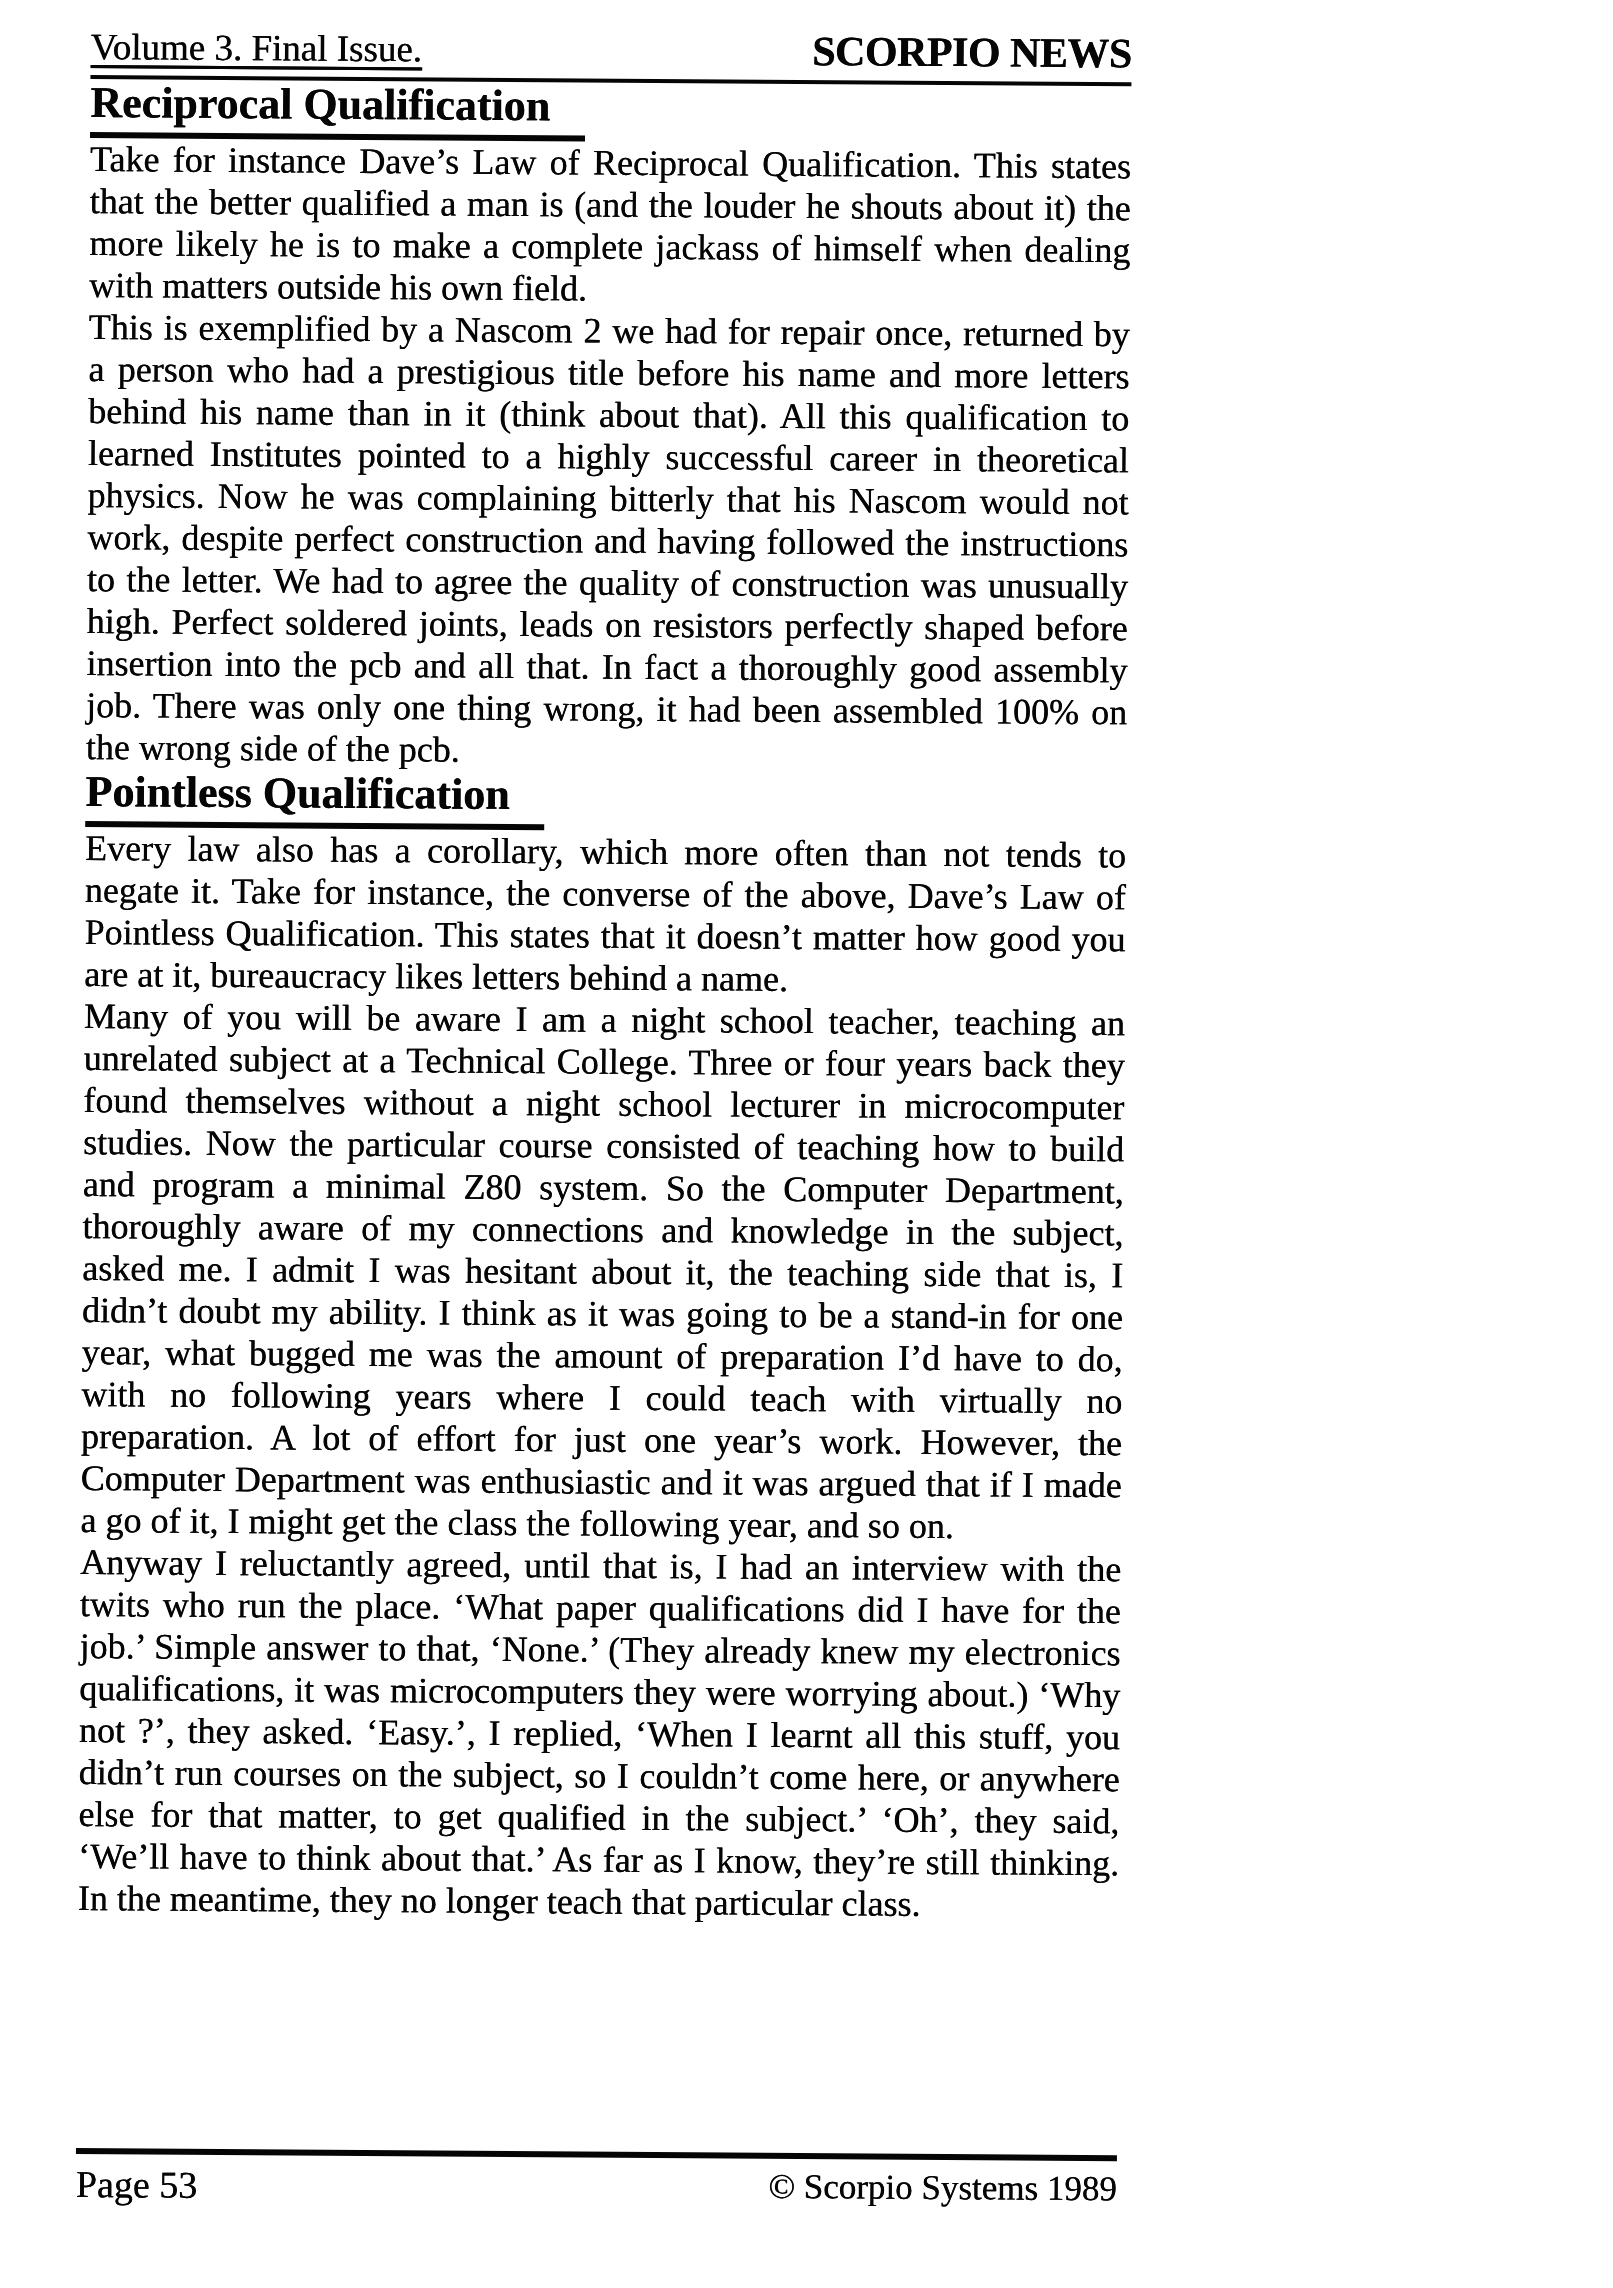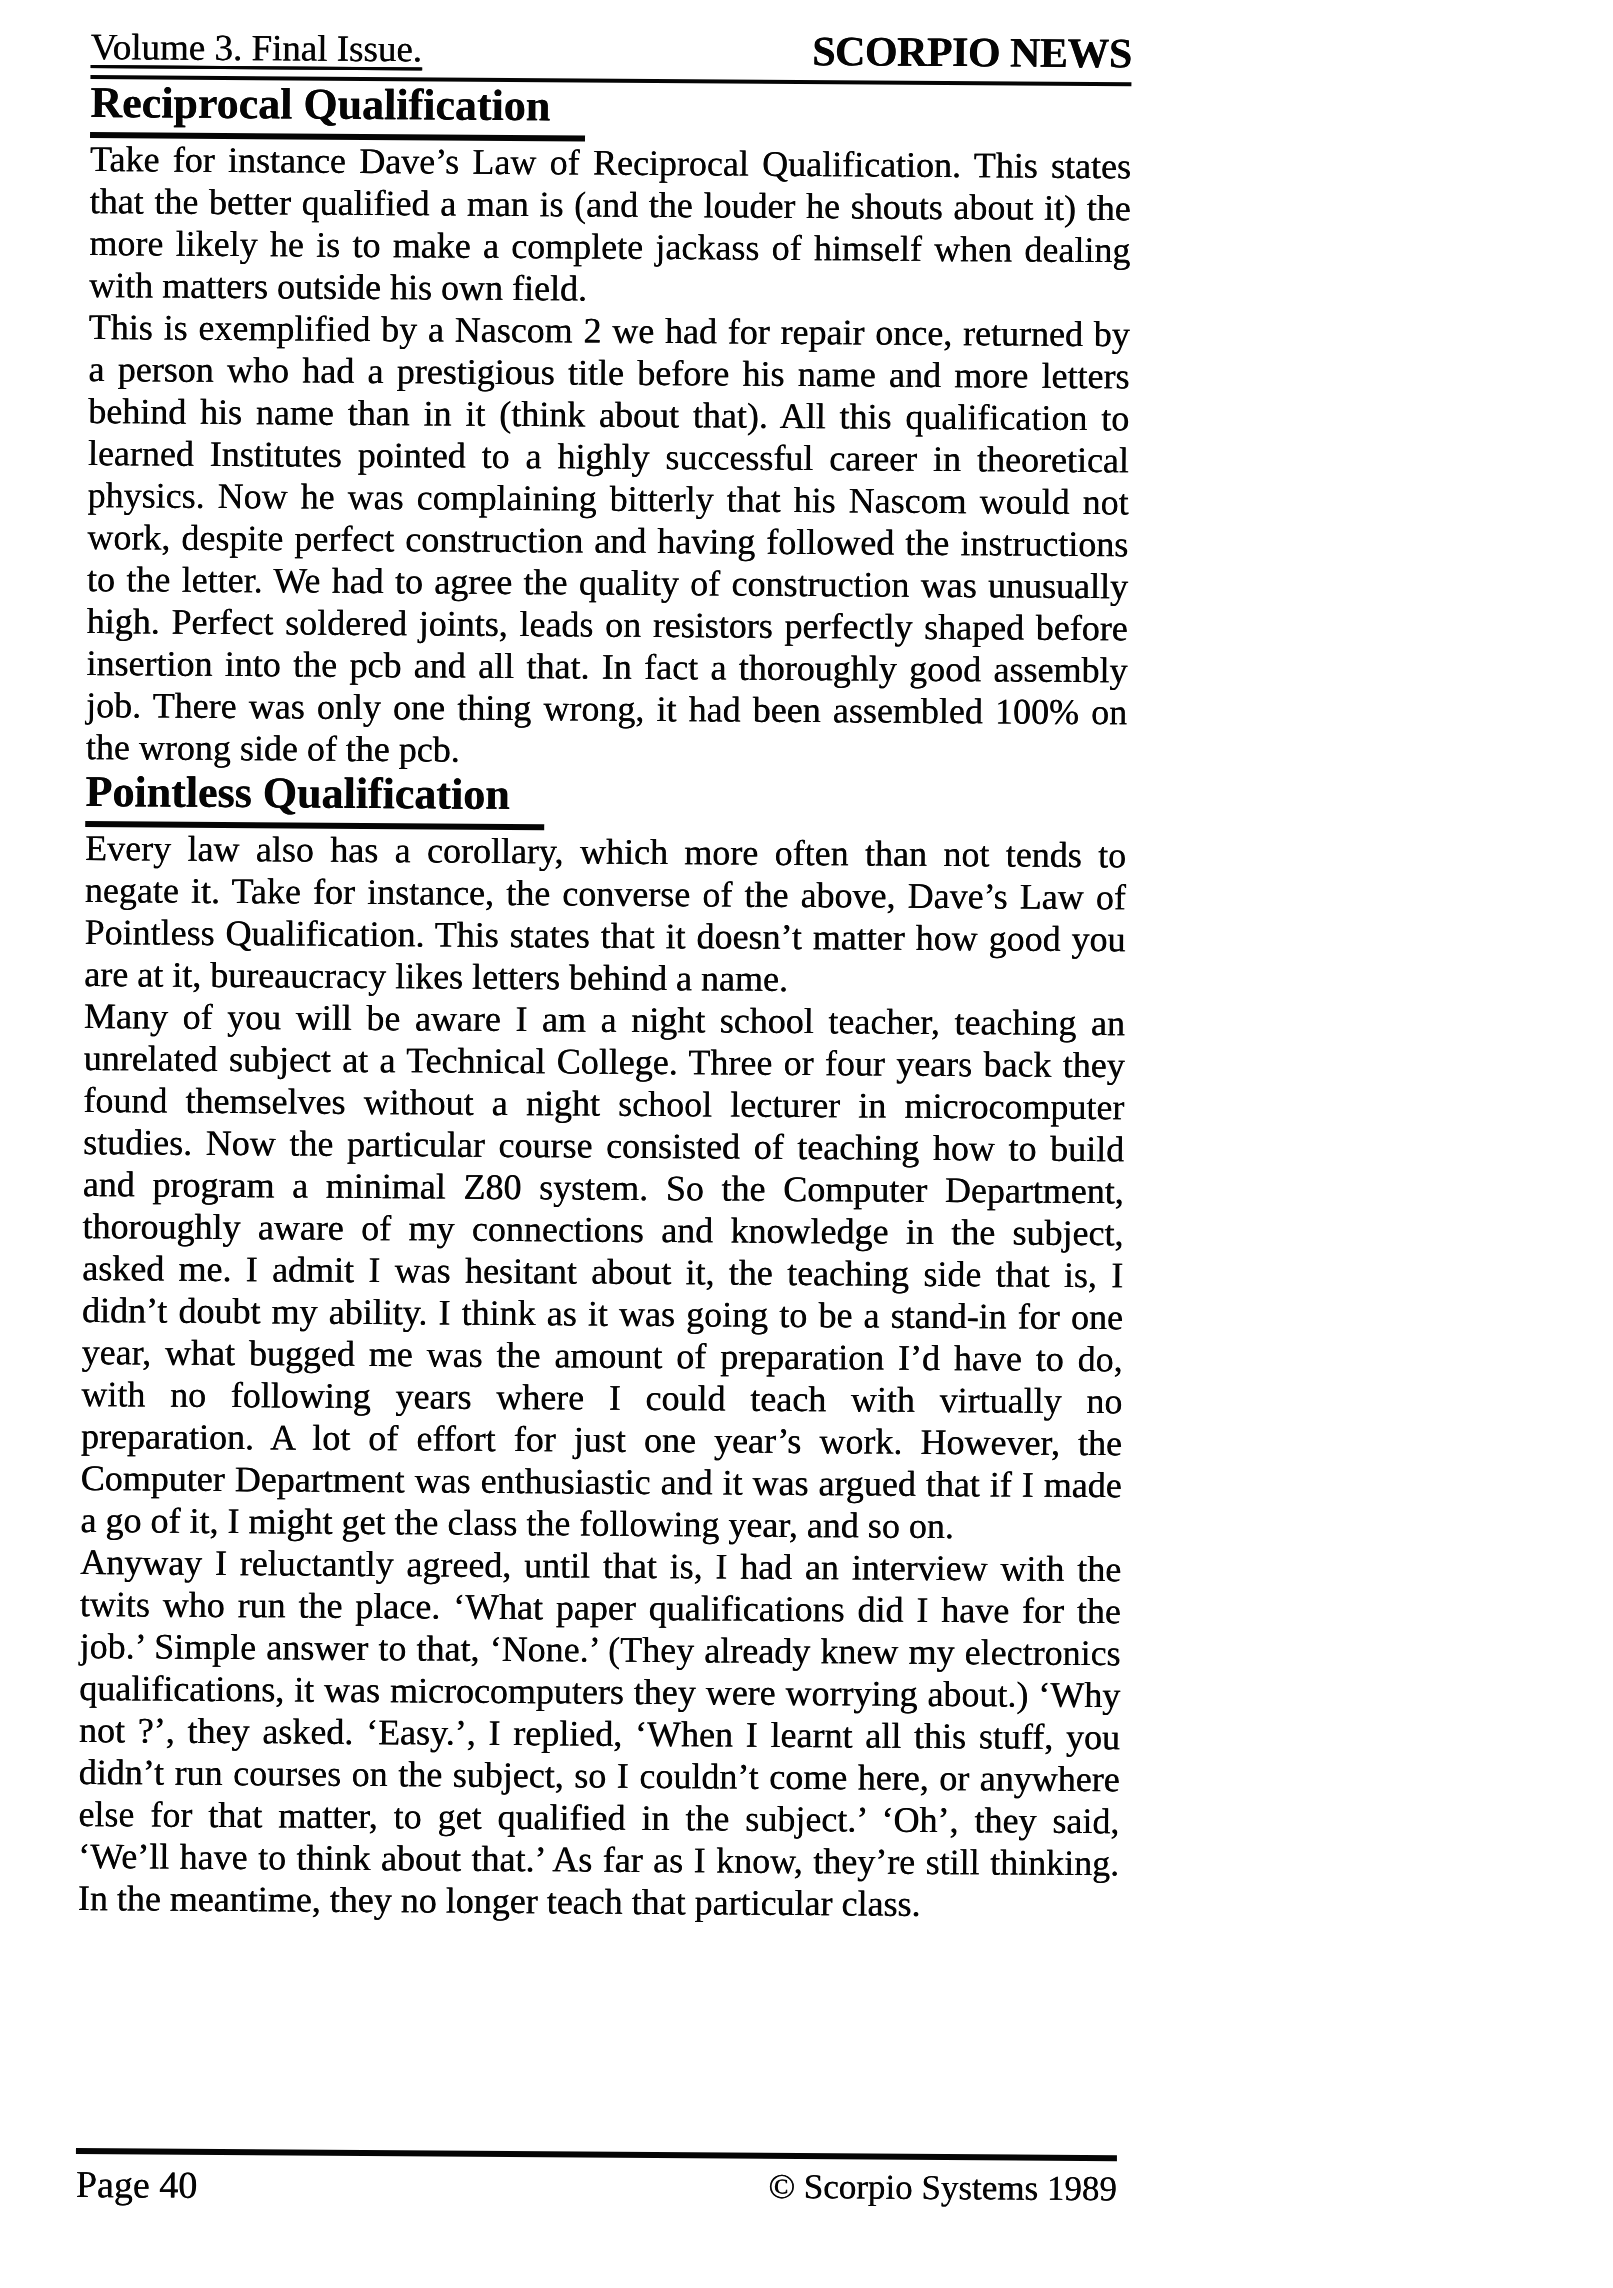--- a/index.html
+++ b/index.html
@@ -74,19 +74,19 @@
       <section>
         <h2 class="head h2-m ink">Pointless Qualification</h2>
         <p class="body p3 ink">Every law also has a corollary, which more often than not tends to negate it. Take for instance, the converse of the above, Dave’s Law of Pointless Qualification. This states that it doesn’t matter how good you are at it, bureaucracy likes letters behind a name.</p>
         <p class="body p4 ink">Many of you will be aware I am a night school teacher, teaching an unrelated subject at a Technical College. Three or four years back they found themselves without a night school lecturer in microcomputer studies. Now the particular course consisted of teaching how to build and program a minimal Z80 system. So the Computer Department, thoroughly aware of my connections and knowledge in the subject, asked me. I admit I was hesitant about it, the teaching side that is, I didn’t doubt my ability. I think as it was going to be a stand-in for one year, what bugged me was the amount of preparation I’d have to do, with no following years where I could teach with virtually no preparation. A lot of effort for just one year’s work. However, the Computer Department was enthusiastic and it was argued that if I made a go of it, I might get the class the following year, and so on.</p>
         <p class="body p5 ink">Anyway I reluctantly agreed, until that is, I had an interview with the twits who run the place. ‘What paper qualifications did I have for the job.’ Simple answer to that, ‘None.’ (They already knew my electronics qualifications, it was microcomputers they were worrying about.) ‘Why not ?’, they asked. ‘Easy.’, I replied, ‘When I learnt all this stuff, you didn’t run courses on the subject, so I couldn’t come here, or anywhere else for that matter, to get qualified in the subject.’ ‘Oh’, they said, ‘We’ll have to think about that.’ As far as I know, they’re still thinking. In the meantime, they no longer teach that particular class.</p>
       </section>
 
     </div>
 
     <div class="footer ink">
-      <span class="pg">Page 40</span>
+      <span class="pg">Page 53</span>
       <span class="cp">© Scorpio Systems 1989</span>
     </div>
 
   </div>
 </div>
 
 
 </body></html>

